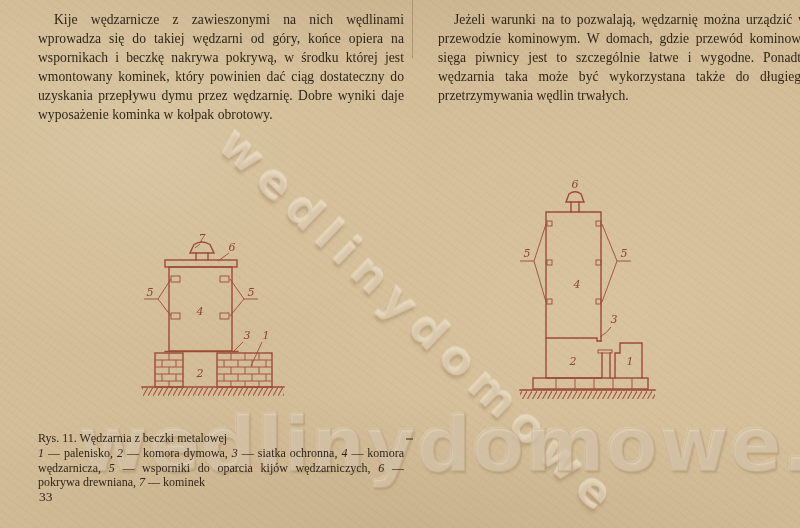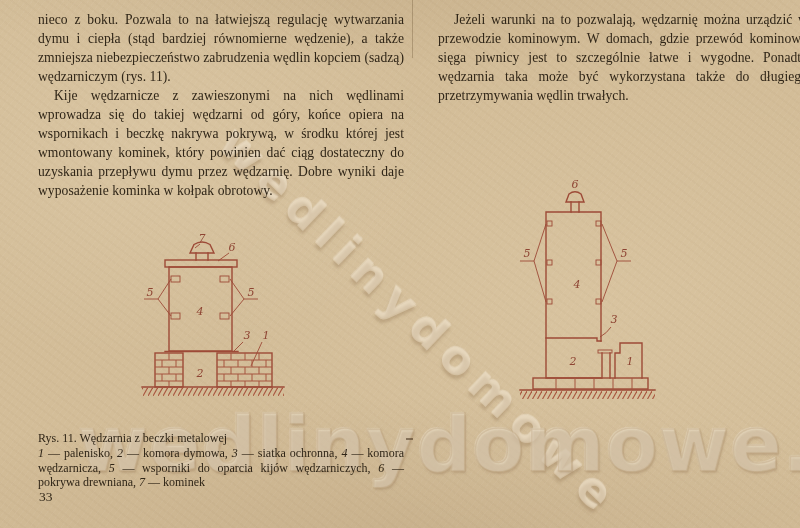--- a/index.html
+++ b/index.html
@@ -72,21 +72,20 @@
 
 <div class="page">
 
   <div class="wm-diagonal">wedlinydomowe</div>
   <div class="wm-bottom">wedlinydomowe.pl</div>
 
   <div class="divider-artifact"></div>
   <div class="dash-artifact"></div>
 
   <div class="bodytext col-left">
-    <p>nieco z boku. Pozwala to na łatwiejszą regulację wytwarzania dymu i ciepła (stąd bardziej równomierne wędzenie), a także zmniejsza niebezpieczeństwo zabrudzenia wędlin kopciem (sadzą) wędzarniczym (rys. 11).</p>
     <p class="indent">Kije wędzarnicze z zawieszonymi na nich wędlinami wprowadza się do takiej wędzarni od góry, końce opiera na wspornikach i beczkę nakrywa pokrywą, w środku której jest wmontowany kominek, który powinien dać ciąg dostateczny do uzyskania przepływu dymu przez wędzarnię. Dobre wyniki daje wyposażenie kominka w kołpak obrotowy.</p>
   </div>
 
   <div class="bodytext col-right">
     <p class="indent">Jeżeli warunki na to pozwalają, wędzarnię można urządzić w przewodzie kominowym. W domach, gdzie przewód kominowy sięga piwnicy jest to szczególnie łatwe i wygodne. Ponadto wędzarnia taka może być wykorzystana także do długiego przetrzymywania wędlin trwałych.</p>
   </div>
 
   <svg class="fig" style="left:128px; top:225px;" width="170" height="180" viewBox="0 0 170 180">
     <defs>
       <pattern id="gh11" patternUnits="userSpaceOnUse" width="5" height="9">

